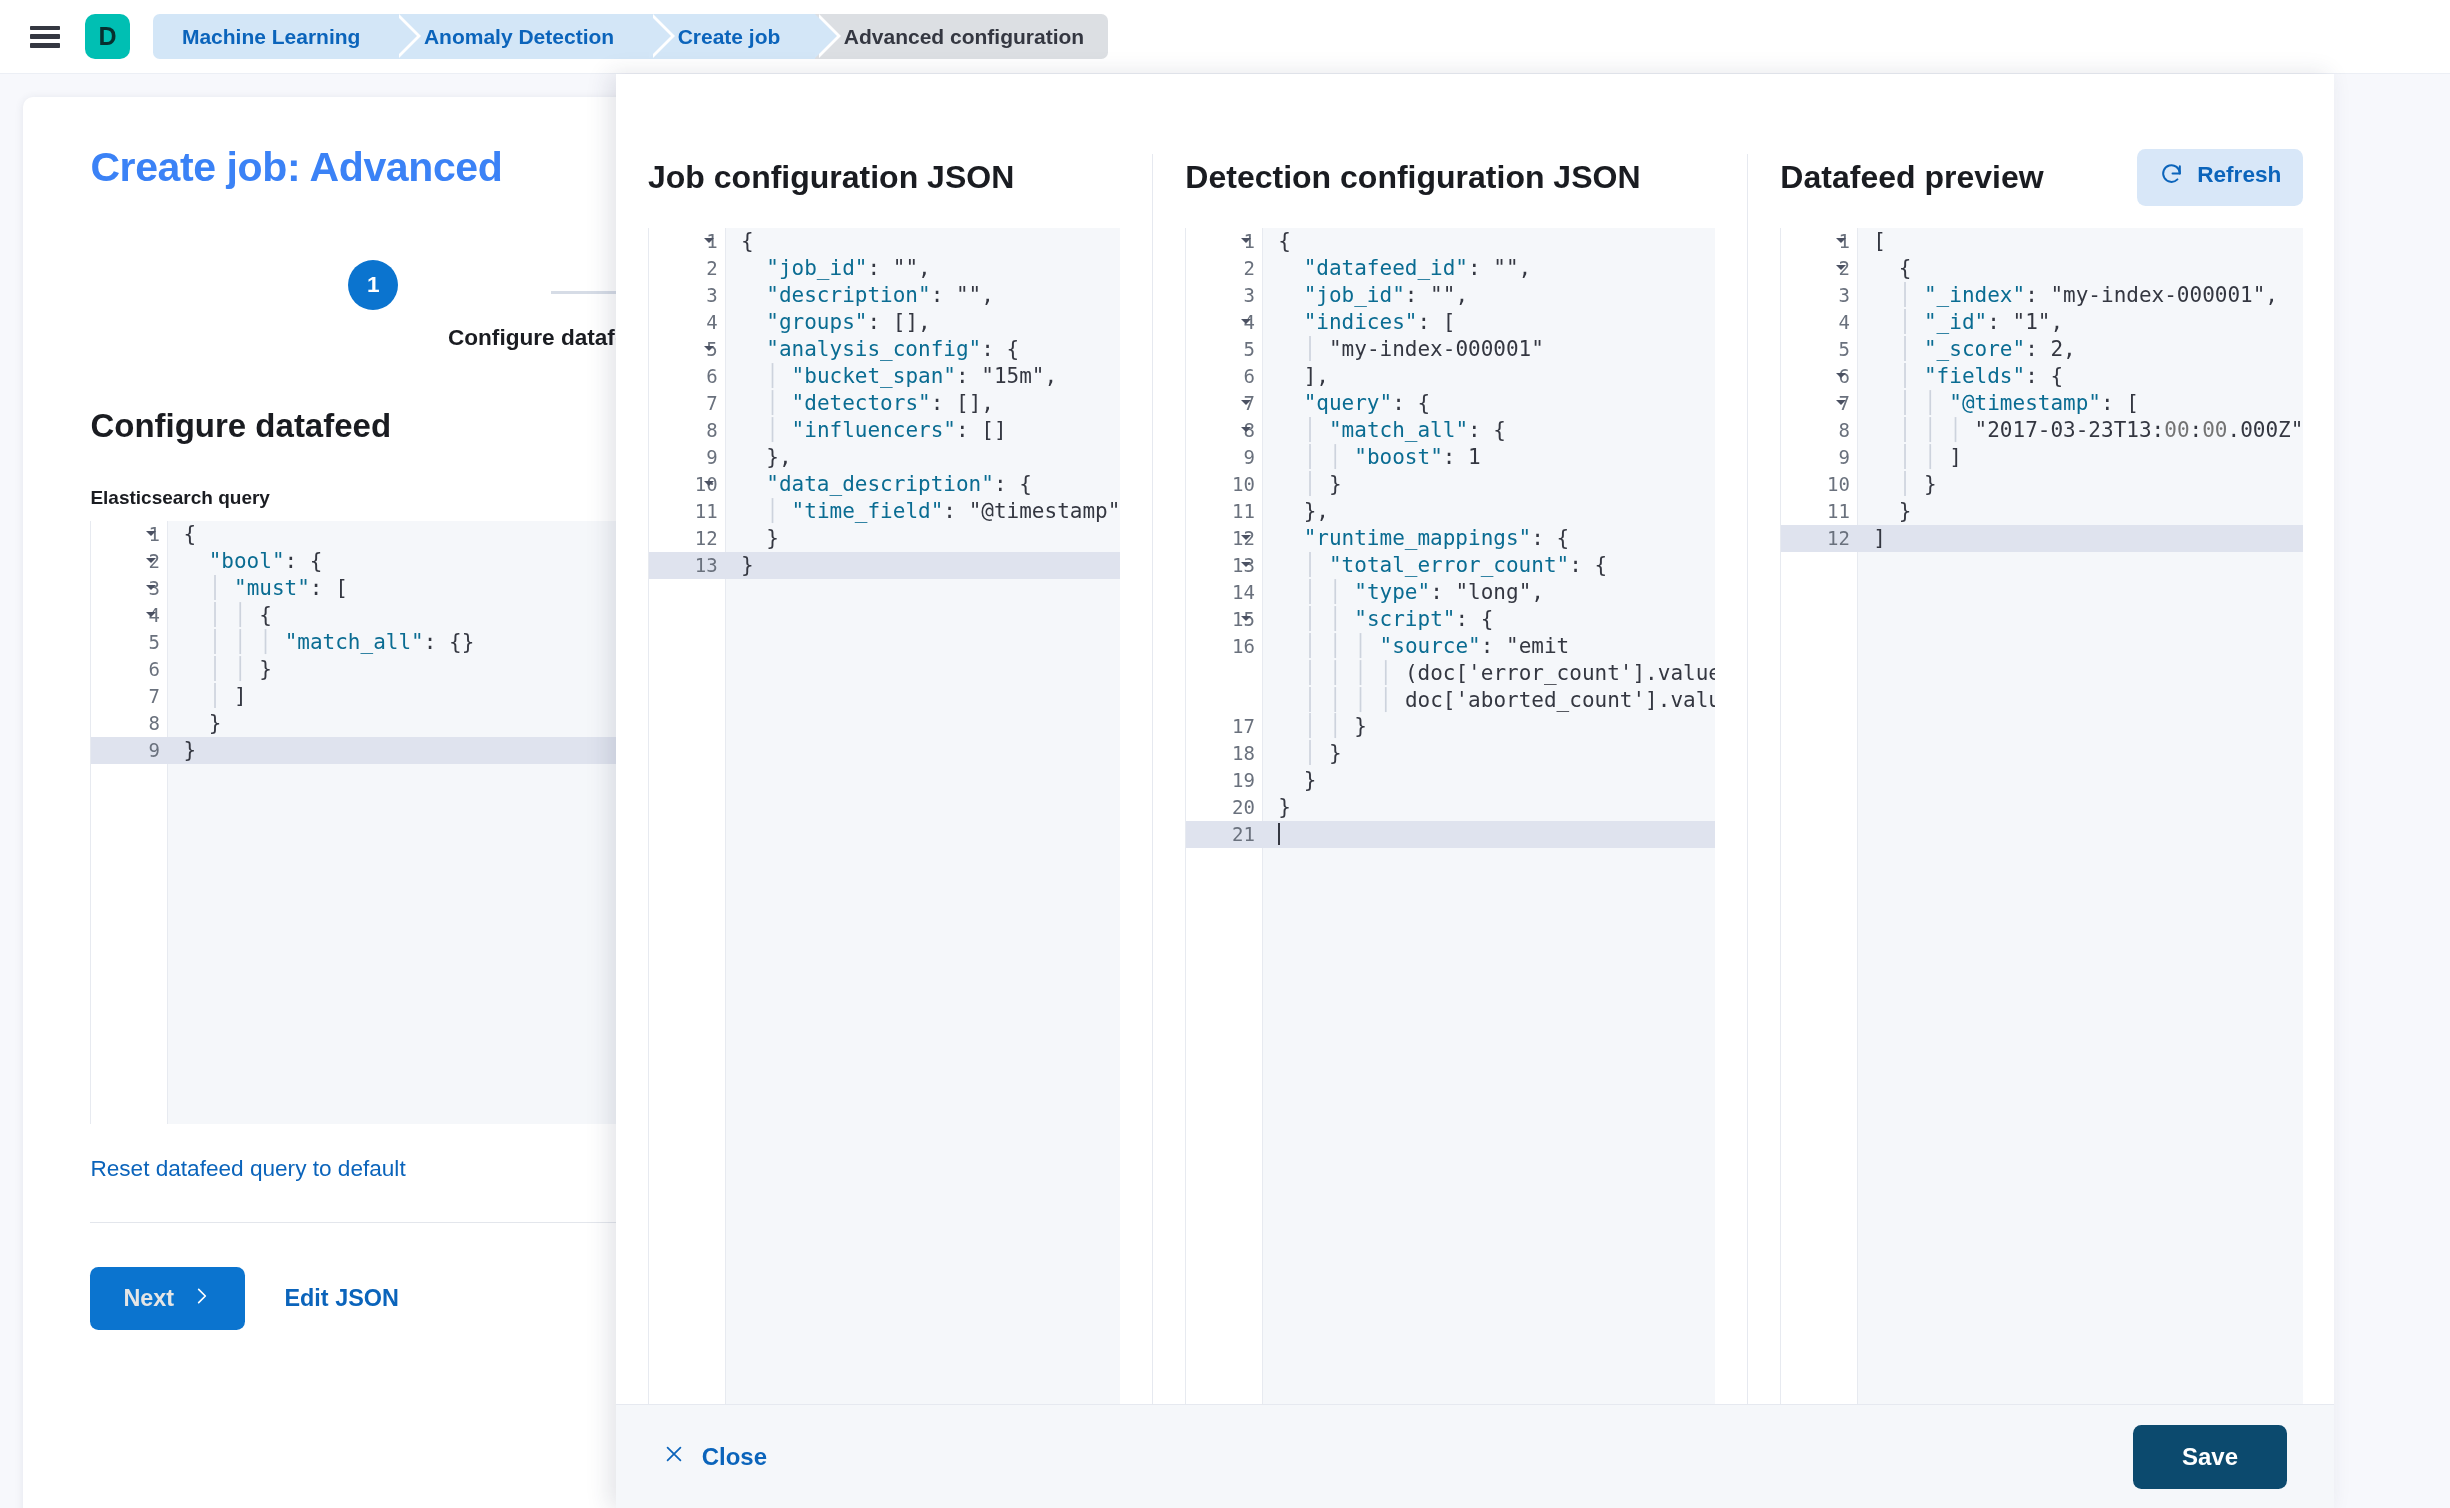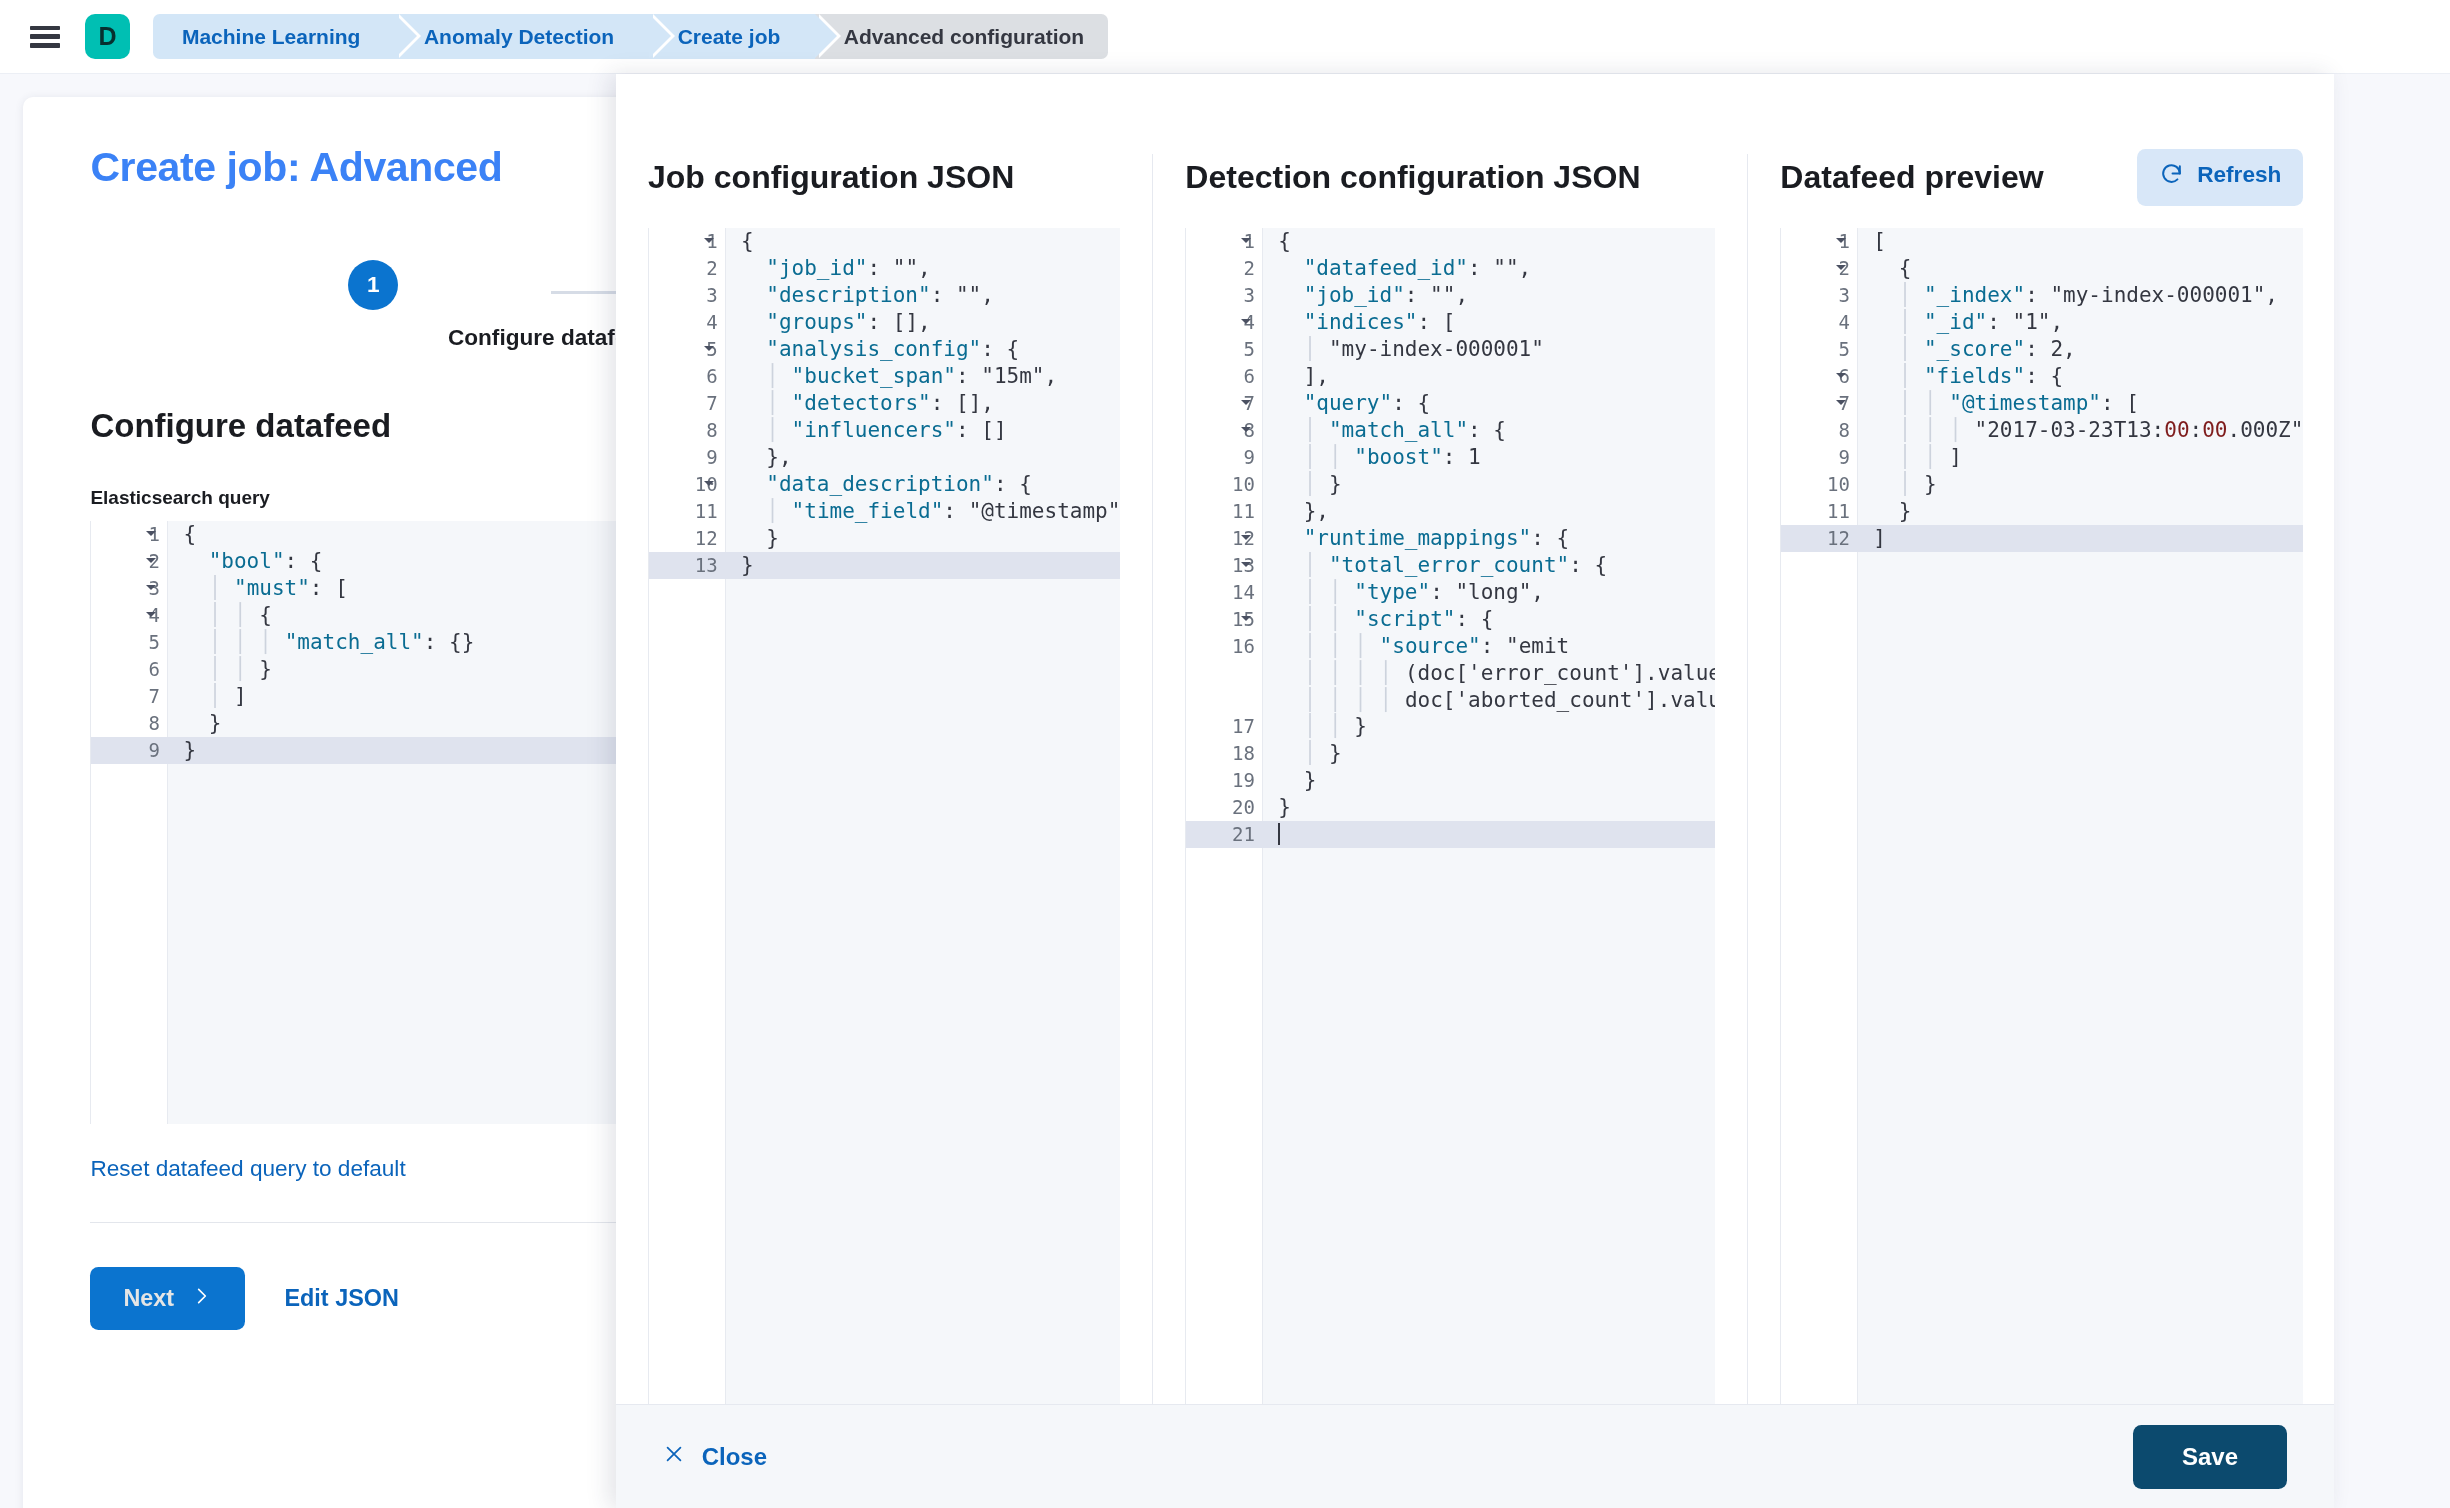--- a/index.html
+++ b/index.html
@@ -123,21 +123,21 @@
     width: 77px; flex: 0 0 77px; text-align: right; padding-right: 8.4px;
     color: #6a717d; font-size: 19px; position: relative; z-index: 2;
   }
   .ed-row .fold {
     position: absolute; left: 55px; top: 10px; width: 0; height: 0;
     border-left: 5px solid transparent; border-right: 5px solid transparent;
     border-top: 5.9px solid #4b5162; z-index: 3;
   }
   .ed-row .code { padding-left: 15px; white-space: pre; color: #343741; position: relative; z-index: 2; }
   .k { color: #0a6c92; }
-  .n { color: #7f1d1d; }
+  .n { color: #737373; }
   .p { color: #343741; }
   .guide { color: #cdd3dd; }
   .cursor {
     display:inline-block; width: 1.7px; height: 22px; background: #343741;
     vertical-align: -4.2px;
   }
 
   
   .left-editor {
     margin-top: 11.7px; width: 921px; height: 603px;

